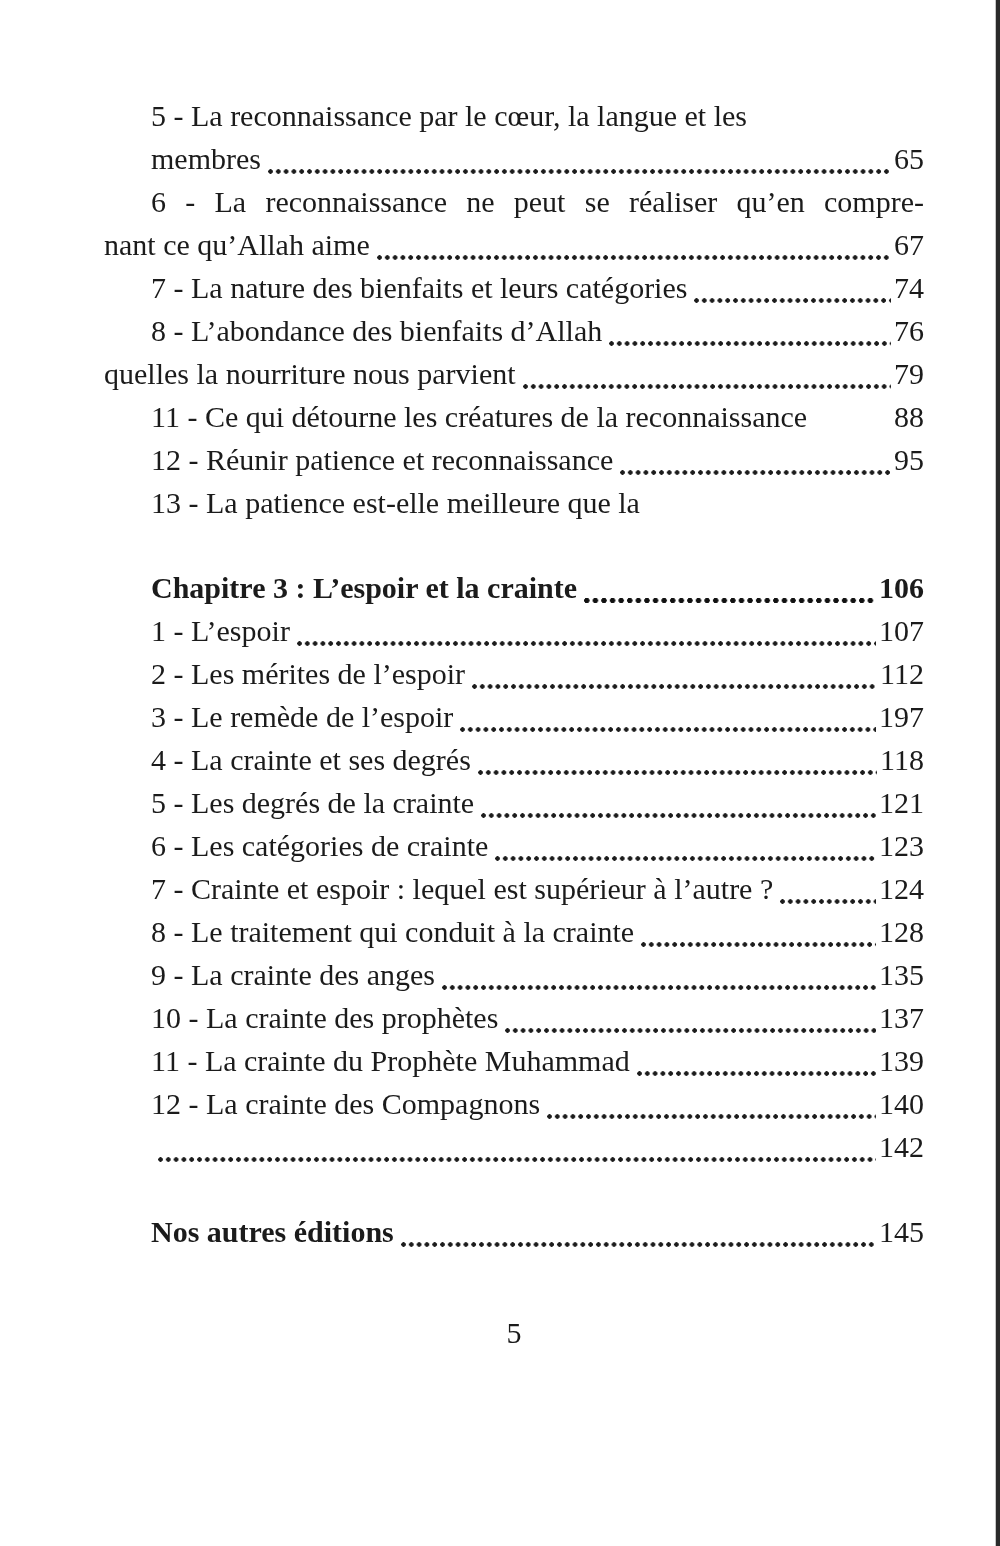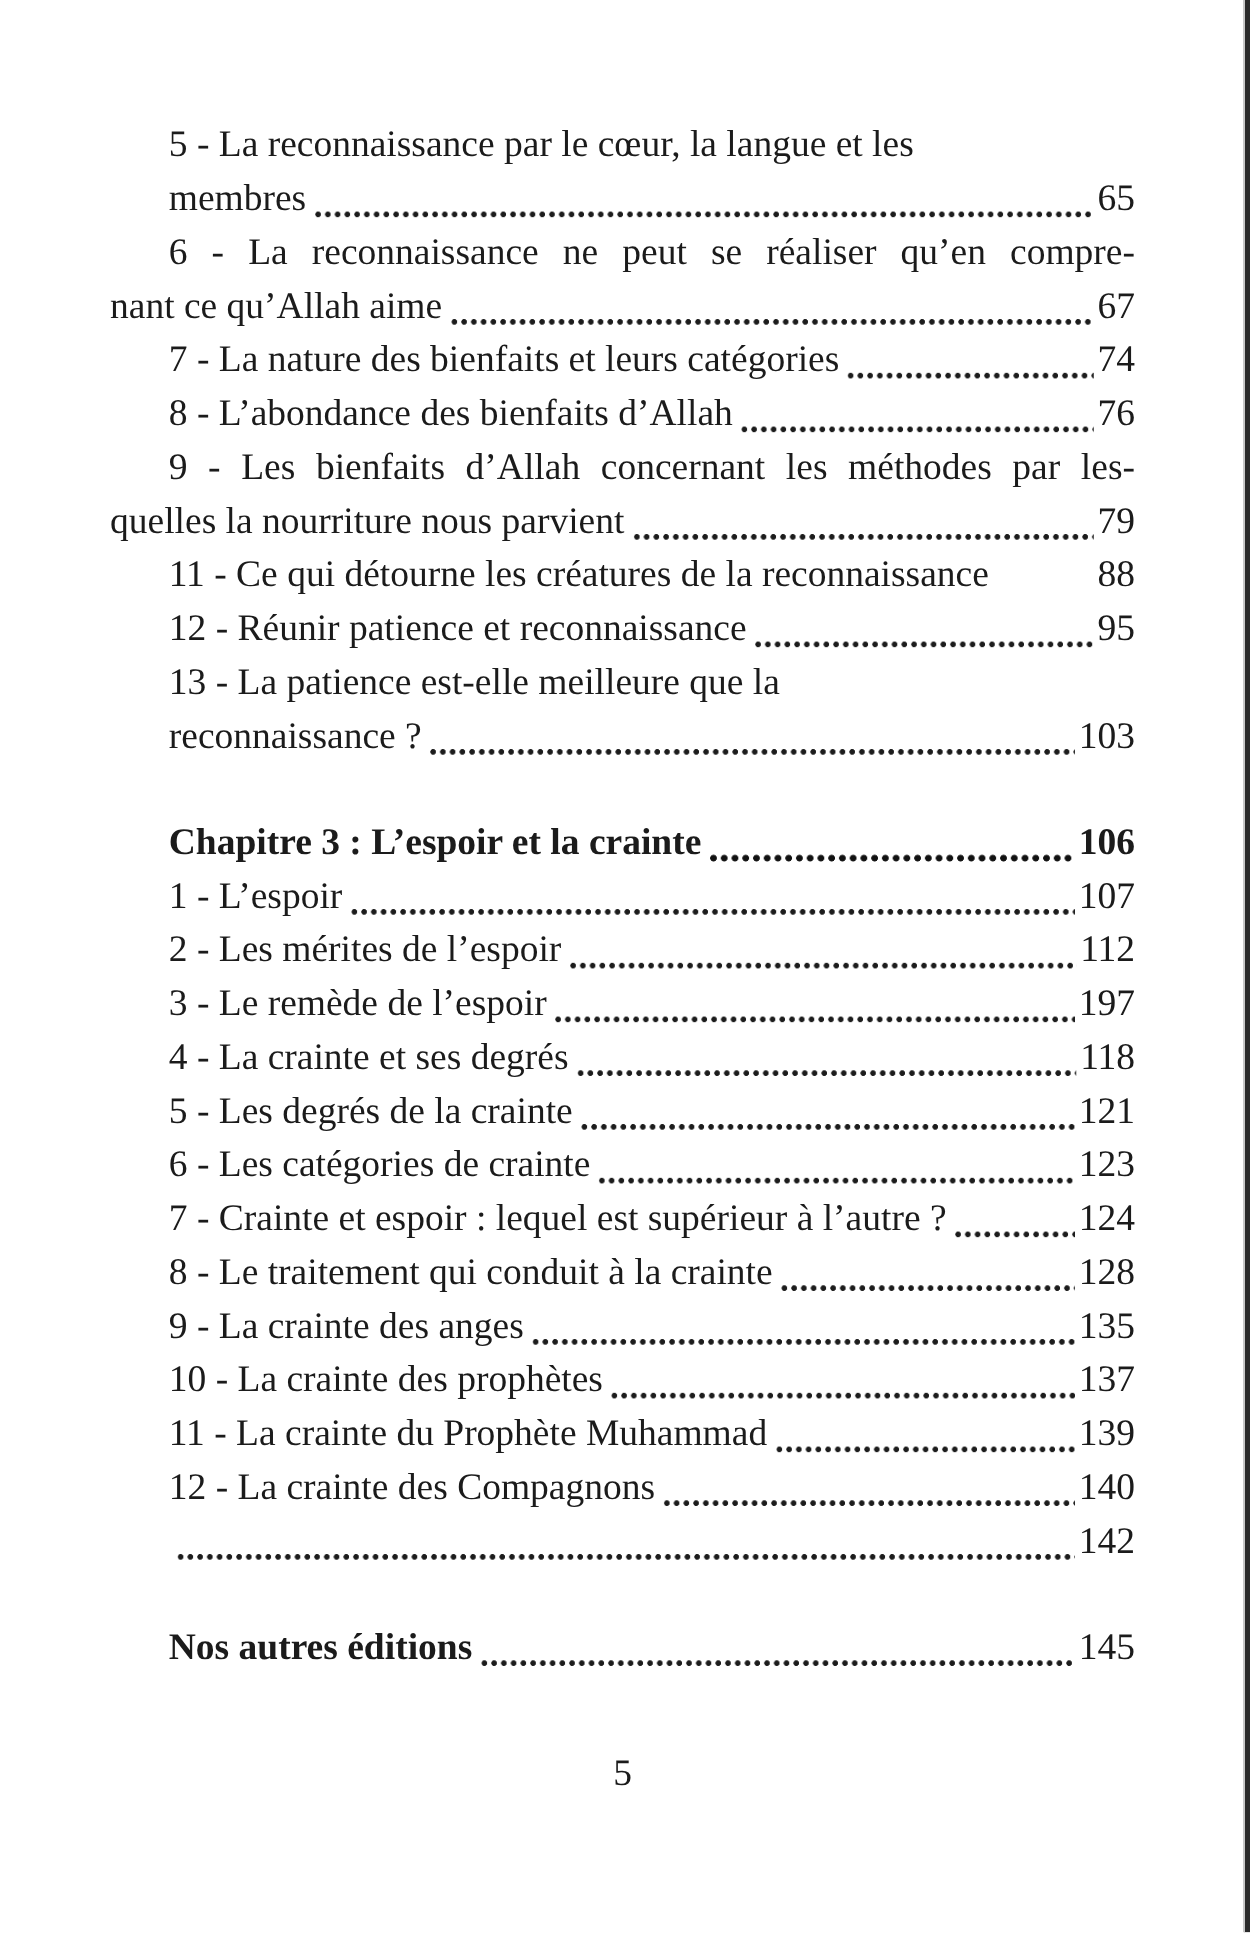--- a/index.html
+++ b/index.html
@@ -15,21 +15,21 @@
   }
   .edge-line {
     position: absolute;
     top: 0; right: 0;
     width: 4px; height: 100%;
     background: #2a2a2a;
     border-left: 1px solid #c6c6c6;
   }
   .content {
     position: absolute;
-    left: 88px;
+    left: 104px;
     top: 94px;
     width: 820px;
     font-size: 30px;
     line-height: 43px;
   }
   .line { white-space: nowrap; }
   .line.indent { padding-left: 47px; }
   .line.just {
     white-space: normal;
     text-align: justify;
@@ -81,42 +81,36 @@
         <div class="line indent leader">
           <span class="label">7 - La nature des bienfaits et leurs catégories</span>
           <span class="dots"></span>
           <span class="num">74</span>
         </div>
         <div class="line indent leader">
           <span class="label">8 - L’abondance des bienfaits d’Allah</span>
           <span class="dots"></span>
           <span class="num">76</span>
         </div>
-        <div class="line indent just">9 - Les bienfaits d’Allah concernant les méthodes par les-</div>
         <div class="line leader">
           <span class="label">quelles la nourriture nous parvient</span>
           <span class="dots"></span>
           <span class="num">79</span>
         </div>
         <div class="line indent leader">
           <span class="label">11 - Ce qui détourne les créatures de la reconnaissance</span>
           <span class="dots none"></span>
           <span class="num">88</span>
         </div>
         <div class="line indent leader">
           <span class="label">12 - Réunir patience et reconnaissance</span>
           <span class="dots"></span>
           <span class="num">95</span>
         </div>
         <div class="line indent">13 - La patience est-elle meilleure que la</div>
-        <div class="line indent leader">
-          <span class="label">reconnaissance ?</span>
-          <span class="dots"></span>
-          <span class="num">103</span>
-        </div>
         <div class="gap"></div>
         <div class="line indent bold leader">
           <span class="label">Chapitre 3 : L’espoir et la crainte</span>
           <span class="dots"></span>
           <span class="num">106</span>
         </div>
         <div class="line indent leader">
           <span class="label">1 - L’espoir</span>
           <span class="dots"></span>
           <span class="num">107</span>

